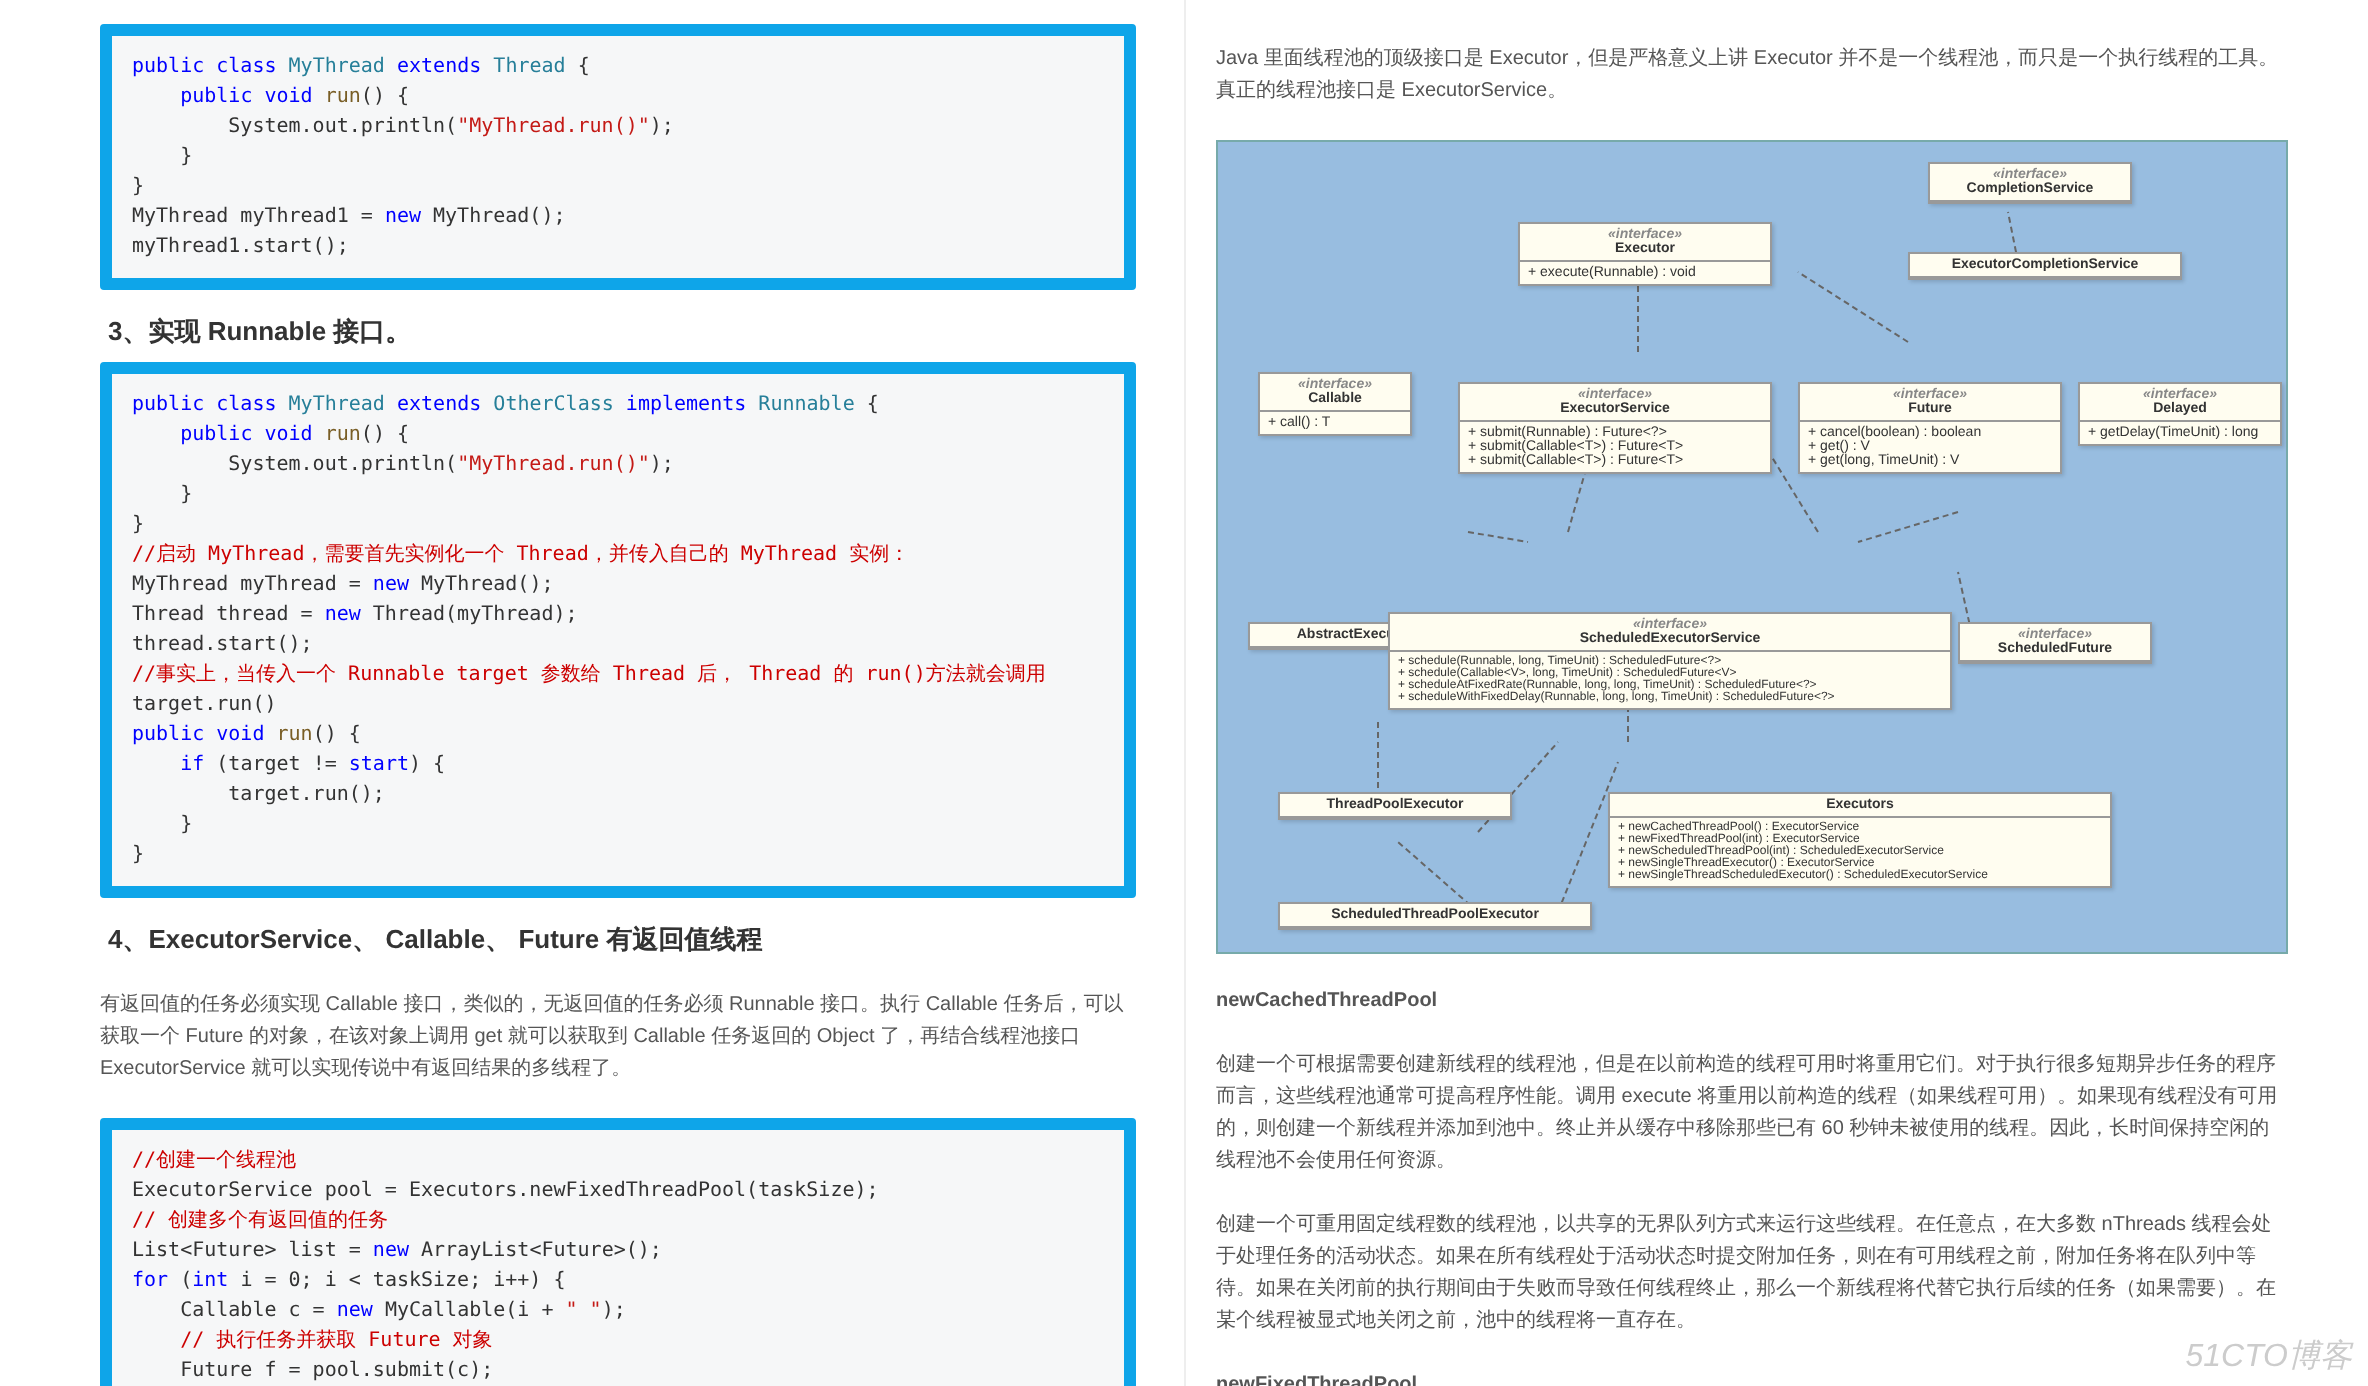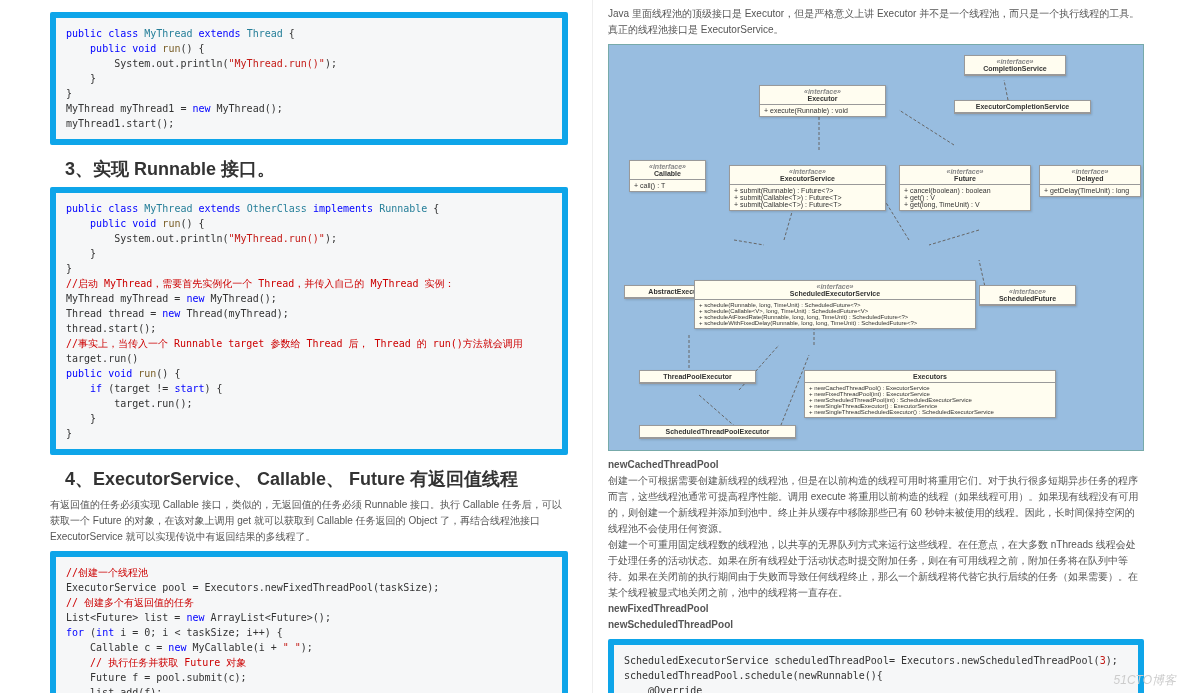--- a/index.html
+++ b/index.html
@@ -22,22 +22,22 @@
     overflow: hidden;
   }
   .col-right { padding-left: 16px; padding-right: 40px; }
   .divider {
     position: absolute;
     left: 50%;
     top: 0; bottom: 0;
     width: 1px;
     background: #eee;
   }
-  h3 { font-size: 18px; font-weight: bold; margin: 12px 15px 6px; }
-  p { margin: 0 0; line-height: 1.6; font-size: 10px; color: #555; }
+  h3 { font-size: 13px; font-weight: bold; margin: 12px 4px 6px; }
+  p { margin: 16px 0; line-height: 1.6; font-size: 10px; color: #555; }
   .codebox {
     background: #f6f7f8;
     border: 6px solid #0ea5e9;
     border-radius: 2px;
     padding: 8px 10px;
     font-family: Consolas, monospace;
     font-size: 10px;
     line-height: 1.5;
     white-space: pre;
     margin: 6px 0;
@@ -63,21 +63,21 @@
     text-align: center;
     box-shadow: 1px 1px 2px rgba(0,0,0,.15);
   }
   .uml .st { color: #888; font-style: italic; }
   .uml .nm { font-weight: bold; border-bottom: 1px solid #999; padding: 2px 4px; }
   .uml .bd { padding: 2px 4px; text-align: left; }
   .watermark {
     position: absolute;
     right: 8px; bottom: 4px;
     color: #ccc;
-    font-size: 12px;
+    font-size: 16px;
     font-style: italic;
   }
   svg.lines { position:absolute; inset:0; width:100%; height:100%; pointer-events:none; }
 </style>
 </head>
 <body>
 
 <div class="page">
 
   <div class="col">

